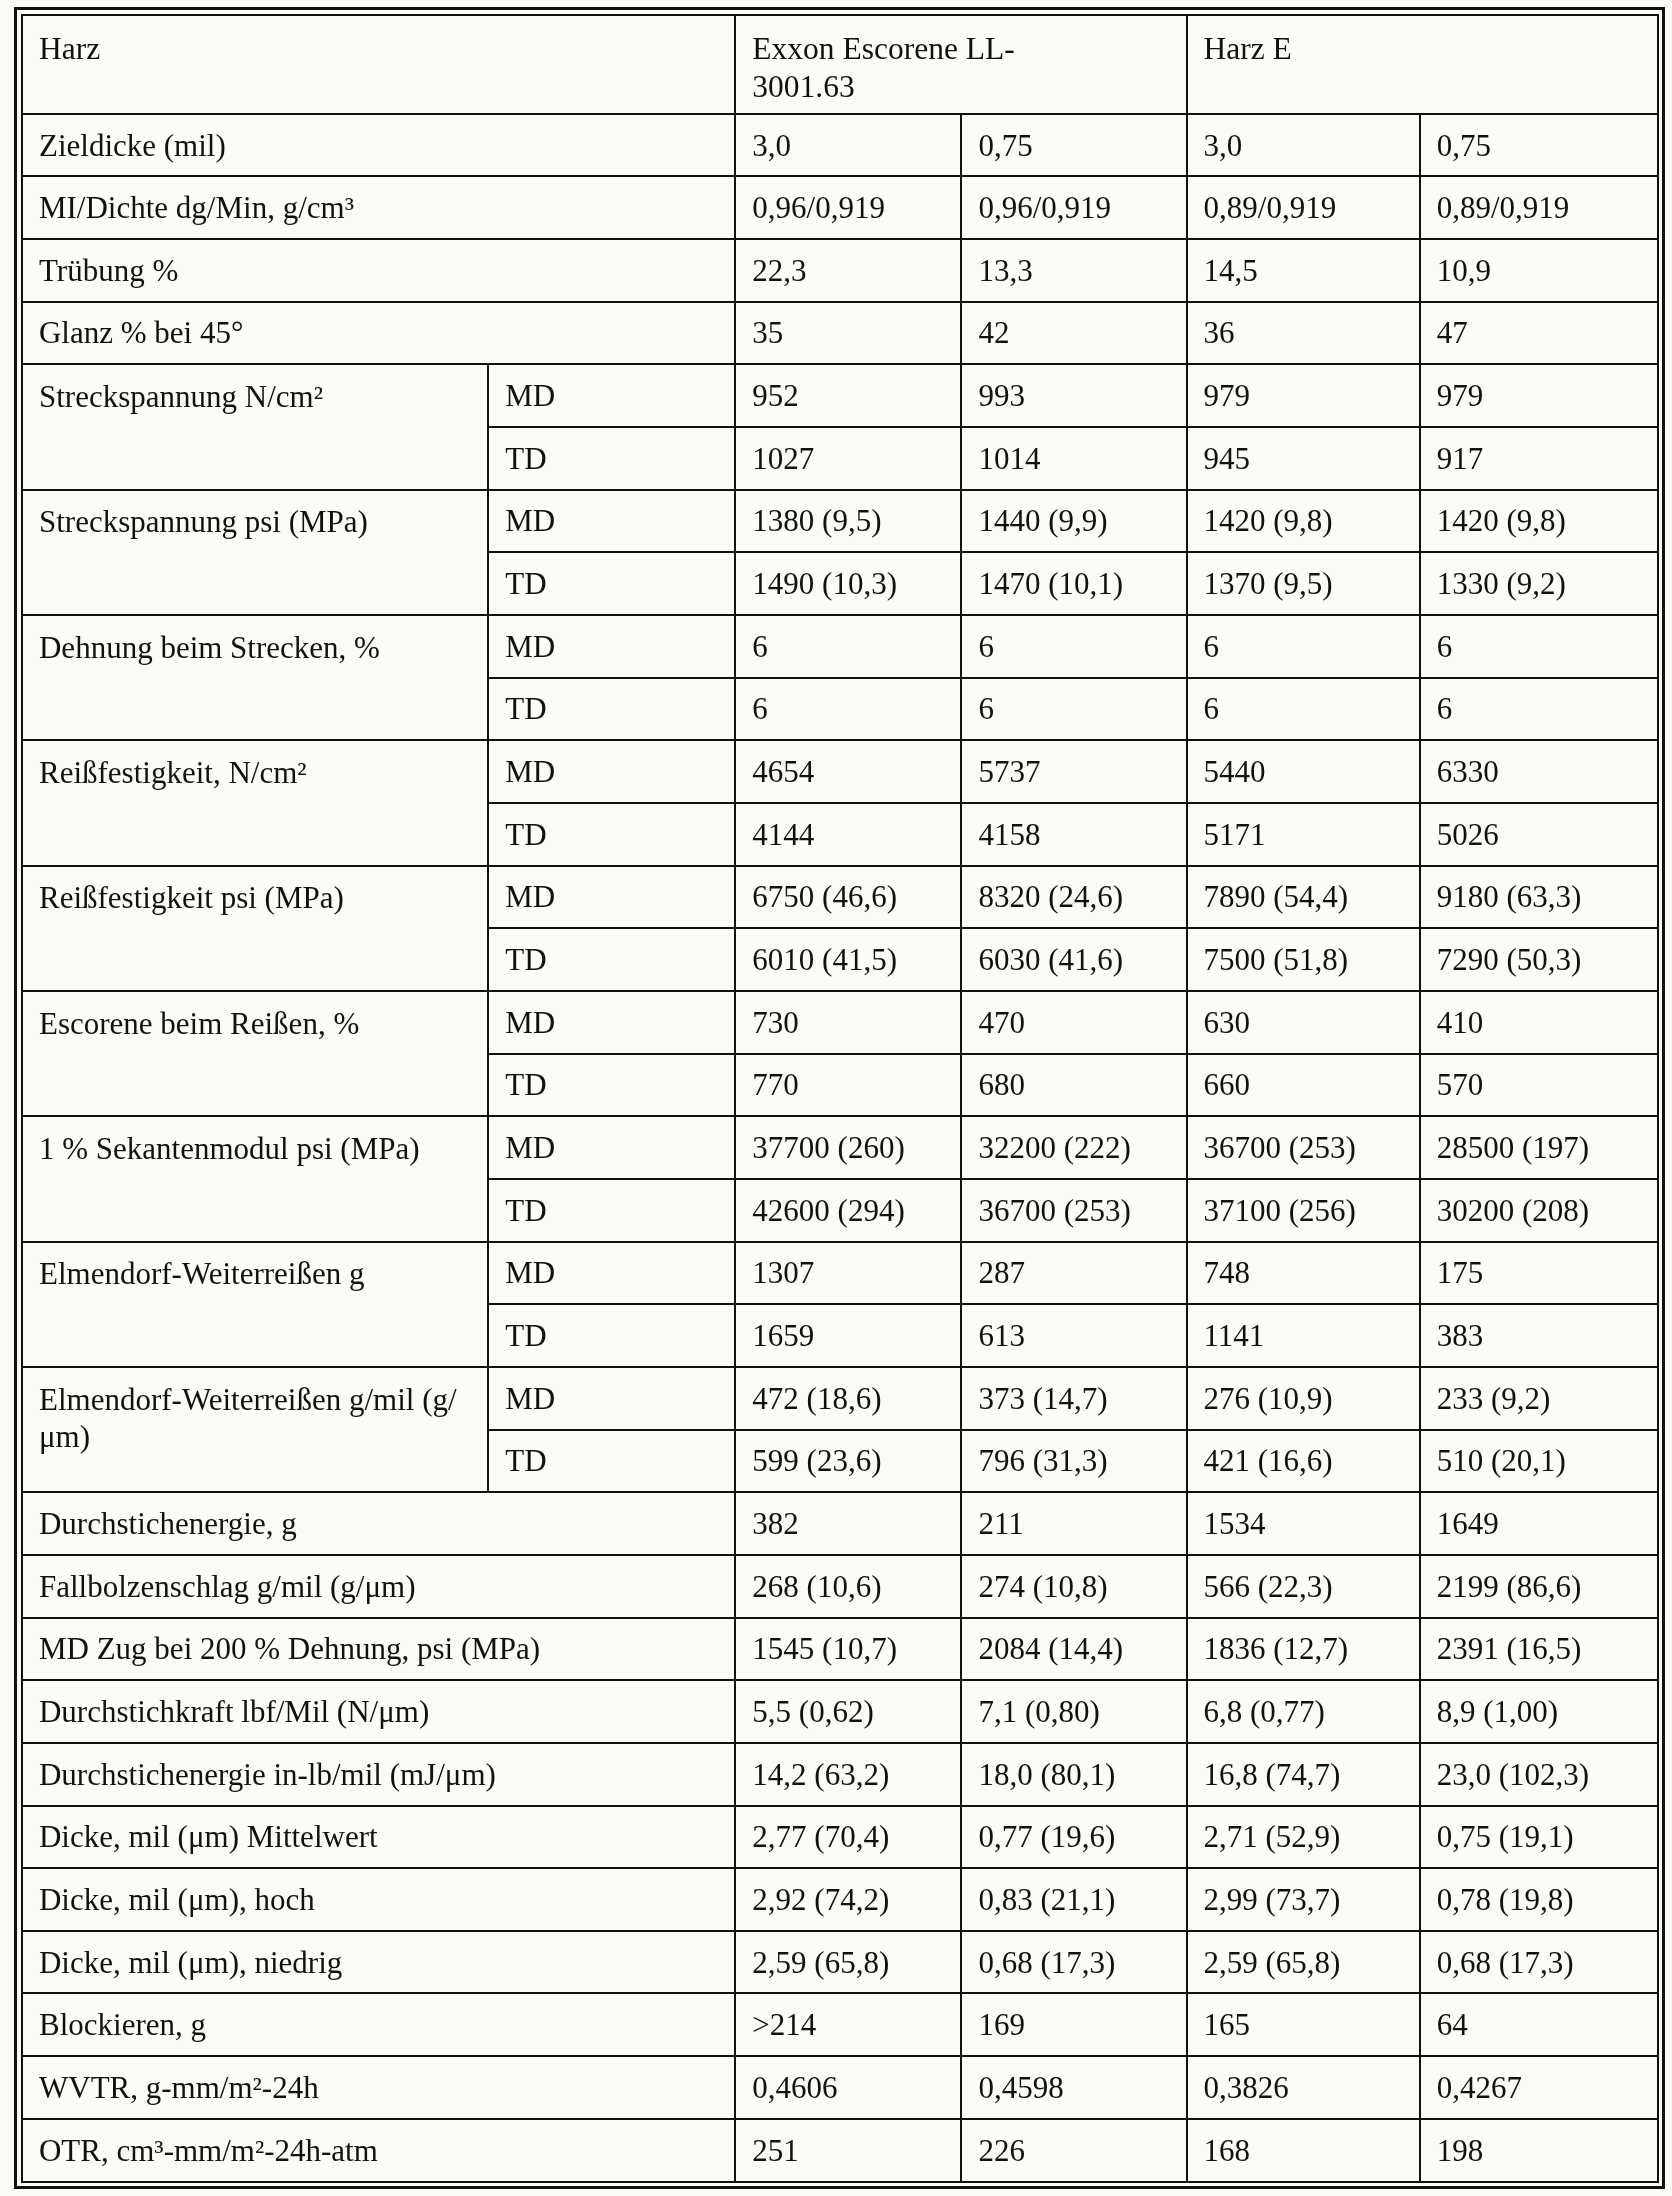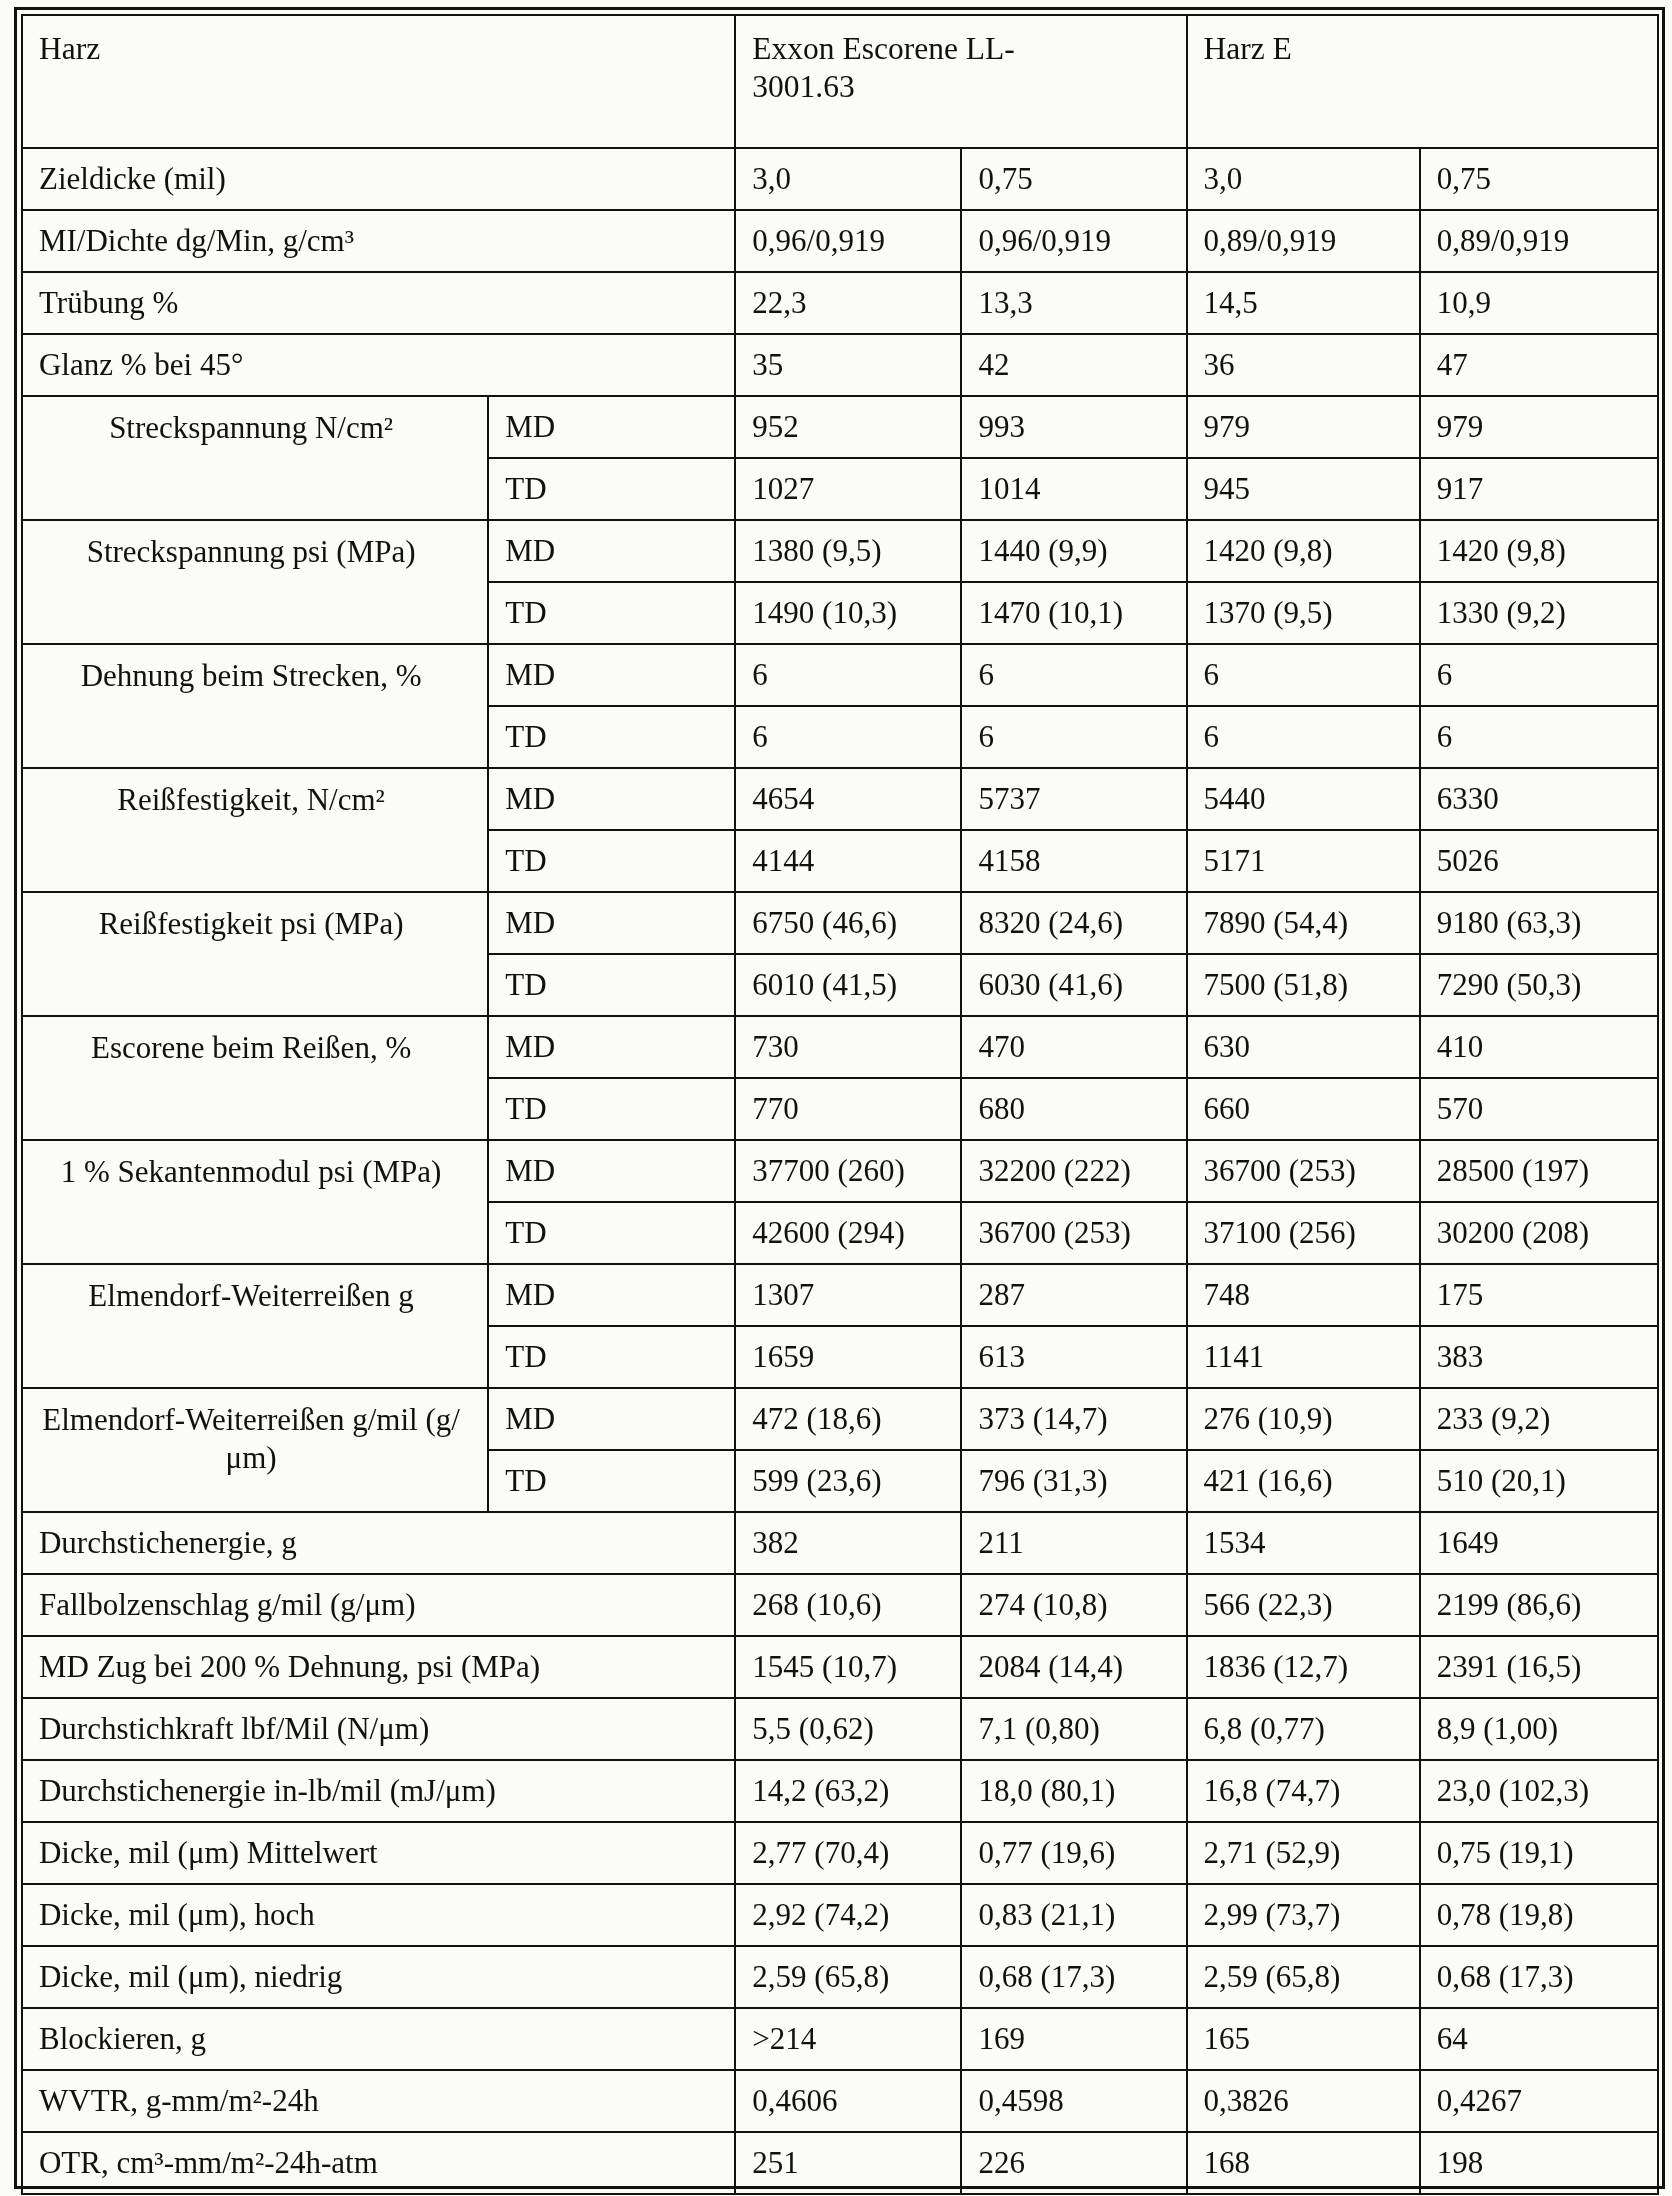--- a/index.html
+++ b/index.html
@@ -40,29 +40,29 @@
     font-weight: normal;
     text-align: left;
     line-height: 1.2;
     padding: 5.4px 12.6px 5.4px 16px;
     overflow: hidden;
     white-space: normal;
     word-wrap: break-word;
   }
   thead th {
     vertical-align: top;
-    height: 133px;
+    height: 99px;
     padding-top: 14.4px;
     font-size: 31.5px;
   }
   .hdr-wrap { display: block; max-width: 324px; }
   tbody tr { height: 62px; }
   td.label-cell { padding-right: 24px; }
   td.single-label { vertical-align: middle; }
-  td.rowspan-label { vertical-align: top; padding-top: 12.6px; text-align: center; }
+  td.rowspan-label { vertical-align: top; padding-top: 12.6px; }
   td.sub-cell { vertical-align: middle; }
   td.value-cell { vertical-align: middle; white-space: nowrap; }
 </style>
 </head>
 <body>
 
 <div class="page">
   <div class="table-frame">
     <table class="data-table">
       <colgroup>

